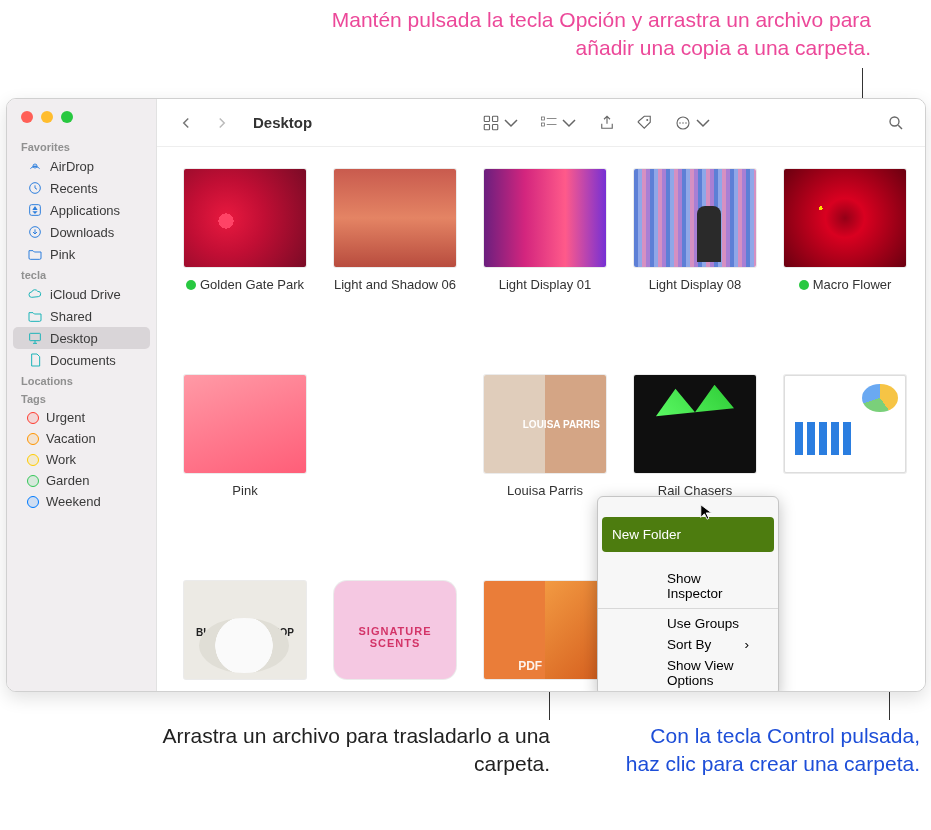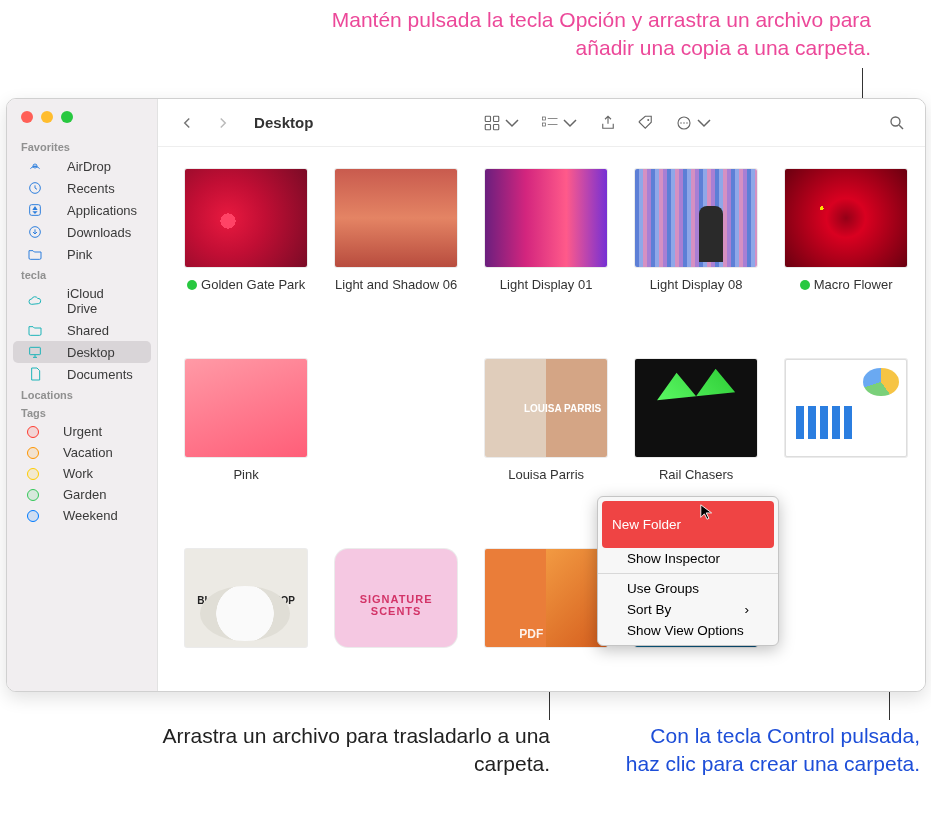--- a/index.html
+++ b/index.html
@@ -102,21 +102,21 @@
     .tx { background: #28c840; }
     .sb-section {
       color: #909090;
       font-size: 11px;
       font-weight: 600;
       padding: 4px 14px 2px;
     }
     .sb-item {
       display: flex;
       align-items: center;
-      gap: 24px;
+      gap: 7px;
       padding: 3px 14px;
       color: #3a3a3a;
       border-radius: 5px;
       margin: 0 6px;
       cursor: pointer;
     }
     .sb-item.sel {
       background: #d9d5d8;
     }
     .sb-icon {
@@ -164,21 +164,21 @@
       gap: 2px;
       cursor: pointer;
     }
     .tb-btn svg { width: 18px; height: 18px; }
     .grid {
       flex: 1;
       padding: 10px 6px 10px 14px;
       display: grid;
       grid-template-columns: repeat(5, 148px);
       grid-auto-rows: 190px;
-      gap: 0px 2px;
+      gap: 16px 2px;
       overflow: hidden;
       position: relative;
     }
     .cell {
       display: flex;
       flex-direction: column;
       align-items: center;
     }
     .thumb {
       width: 122px;
@@ -233,27 +233,28 @@
       padding: 4px 0;
       font-size: 13.5px;
       z-index: 10;
     }
     .cm-item {
       padding: 3px 29px;
       cursor: pointer;
       display: flex;
       justify-content: space-between;
       align-items: center;
+      margin-left: 40px;
     }
     .cm-item.hover {
-      background: #ef4444;
+      background: #4d7c0f;
       color: #fff;
-      margin: 0 4px;
+      margin: 16px 4px;
       border-radius: 4px;
-      padding: 16px 10px;
+      padding: 10px 10px;
     }
     .cm-sep {
       height: 1px;
       background: #d8d8d8;
       margin: 4px 0;
     }
     .cursor {
       position: absolute;
       top: 404px;
       left: 692px;

